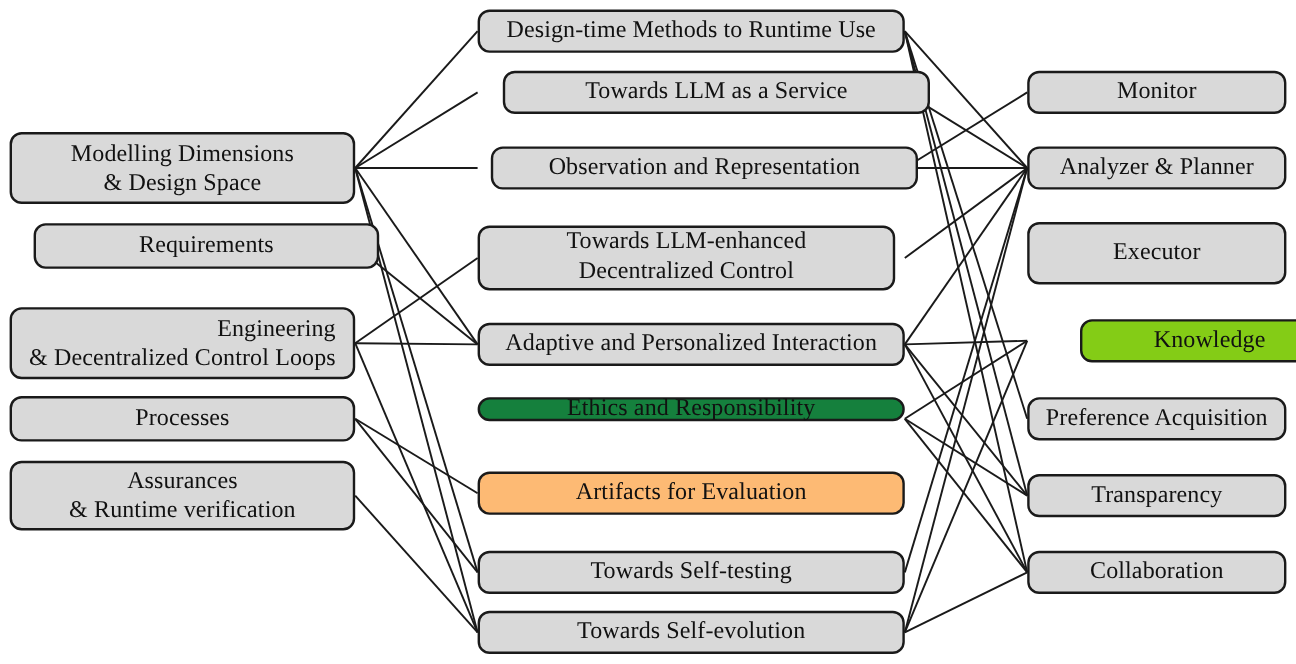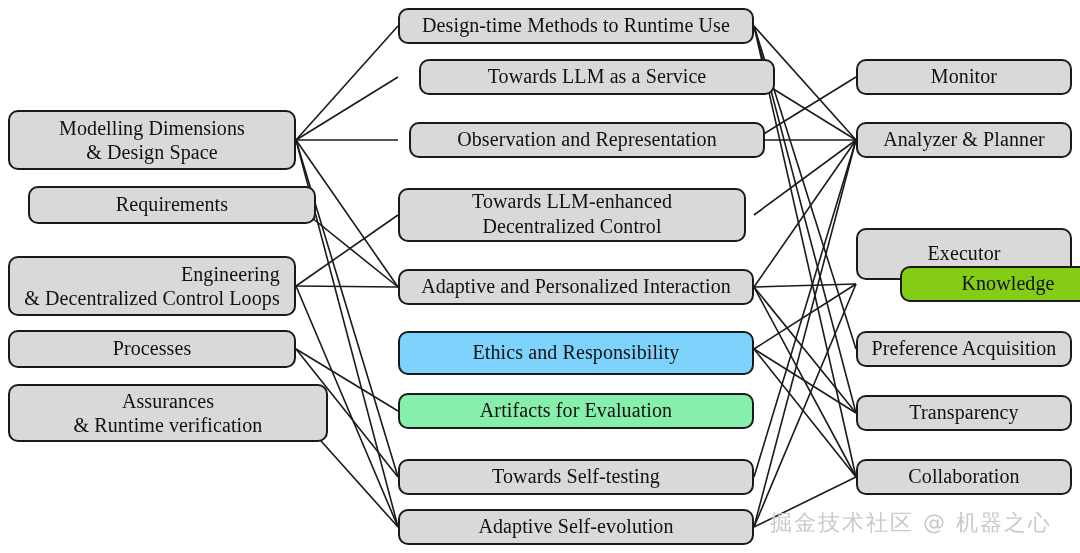--- a/index.html
+++ b/index.html
@@ -91,35 +91,34 @@
       <line x1="754" y1="527" x2="856" y2="477" stroke="#1a1a1a" stroke-width="1.6"></line>
     </svg>
 
   <div id="node-layer">
       <div class="node two-line" style="left: 8px; top: 110px; width: 288px; height: 60px; background: rgb(217, 217, 217); border-color: rgb(26, 26, 26);"><span>Modelling Dimensions
 &amp; Design Space</span></div>
       <div class="node" style="left: 8px; top: 186px; width: 288px; height: 38px; background: rgb(217, 217, 217); border-color: rgb(26, 26, 26); margin-left: 20px;"><span>Requirements</span></div>
       <div class="node two-line" style="left: 8px; top: 256px; width: 288px; height: 60px; background: rgb(217, 217, 217); border-color: rgb(26, 26, 26); text-align: right;"><span>Engineering
 &amp; Decentralized Control Loops</span></div>
       <div class="node" style="left: 8px; top: 330px; width: 288px; height: 38px; background: rgb(217, 217, 217); border-color: rgb(26, 26, 26);"><span>Processes</span></div>
-      <div class="node two-line" style="left: 8px; top: 384px; width: 320px; height: 58px; background: rgb(217, 217, 217); border-color: rgb(26, 26, 26);"><span>Assurances
+      <div class="node two-line" style="left: 8px; top: 384px; width: 288px; height: 58px; background: rgb(217, 217, 217); border-color: rgb(26, 26, 26);"><span>Assurances
 &amp; Runtime verification</span></div>
       <div class="node" style="left: 398px; top: 8px; width: 356px; height: 36px; background: rgb(217, 217, 217); border-color: rgb(26, 26, 26);"><span>Design-time Methods to Runtime Use</span></div>
       <div class="node" style="left: 398px; top: 59px; width: 356px; height: 36px; background: rgb(217, 217, 217); border-color: rgb(26, 26, 26); margin-left: 21px;"><span>Towards LLM as a Service</span></div>
       <div class="node" style="left: 398px; top: 122px; width: 356px; height: 36px; background: rgb(217, 217, 217); border-color: rgb(26, 26, 26); margin-left: 11px;"><span>Observation and Representation</span></div>
       <div class="node two-line" style="left: 398px; top: 188px; width: 348px; height: 54px; background: rgb(217, 217, 217); border-color: rgb(26, 26, 26); align-items: flex-end;"><span>Towards LLM-enhanced
 Decentralized Control</span></div>
       <div class="node" style="left: 398px; top: 269px; width: 356px; height: 36px; background: rgb(217, 217, 217); border-color: rgb(26, 26, 26);"><span>Adaptive and Personalized Interaction</span></div>
-      <div class="node" style="left: 398px; top: 331px; width: 356px; height: 44px; background: #7dd3fc; border-color: rgb(26, 26, 26);"><span>Ethics and Responsibility</span></div>
-      <div class="node" style="left: 398px; top: 393px; width: 356px; height: 36px; background: #86efac; border-color: rgb(26, 26, 26);"><span>Artifacts for Evaluation</span></div>
+      <div class="node" style="left: 398px; top: 331px; width: 356px; height: 20px; background: #15803d; border-color: rgb(26, 26, 26);"><span>Ethics and Responsibility</span></div>
+      <div class="node" style="left: 398px; top: 393px; width: 356px; height: 36px; background: #fdba74; border-color: rgb(26, 26, 26);"><span>Artifacts for Evaluation</span></div>
       <div class="node" style="left: 398px; top: 459px; width: 356px; height: 36px; background: rgb(217, 217, 217); border-color: rgb(26, 26, 26);"><span>Towards Self-testing</span></div>
-      <div class="node" style="left: 398px; top: 509px; width: 356px; height: 36px; background: rgb(217, 217, 217); border-color: rgb(26, 26, 26);"><span>Adaptive Self-evolution</span></div>
+      <div class="node" style="left: 398px; top: 509px; width: 356px; height: 36px; background: rgb(217, 217, 217); border-color: rgb(26, 26, 26);"><span>Towards Self-evolution</span></div>
       <div class="node" style="left: 856px; top: 59px; width: 216px; height: 36px; background: rgb(217, 217, 217); border-color: rgb(26, 26, 26); text-align: right;"><span>Monitor</span></div>
       <div class="node" style="left: 856px; top: 122px; width: 216px; height: 36px; background: rgb(217, 217, 217); border-color: rgb(26, 26, 26);"><span>Analyzer &amp; Planner</span></div>
-      <div class="node" style="left: 856px; top: 185px; width: 216px; height: 52px; background: rgb(217, 217, 217); border-color: rgb(26, 26, 26); margin-top: 43px;"><span>Executor</span></div>
+      <div class="node" style="left: 856px; top: 185px; width: 216px; height: 52px; background: rgb(217, 217, 217); border-color: rgb(26, 26, 26);"><span>Executor</span></div>
       <div class="node" style="left: 900px; top: 266px; width: 216px; height: 36px; background: #84cc16; border-color: rgb(26, 26, 26);"><span>Knowledge</span></div>
       <div class="node" style="left: 856px; top: 331px; width: 216px; height: 36px; background: rgb(217, 217, 217); border-color: rgb(26, 26, 26);"><span>Preference Acquisition</span></div>
       <div class="node" style="left: 856px; top: 395px; width: 216px; height: 36px; background: rgb(217, 217, 217); border-color: rgb(26, 26, 26);"><span>Transparency</span></div>
       <div class="node" style="left: 856px; top: 459px; width: 216px; height: 36px; background: rgb(217, 217, 217); border-color: rgb(26, 26, 26);"><span>Collaboration</span></div>
     </div>
 
-  <div id="watermark" style="left: 770px; top: 508px; color: rgb(201, 201, 201);">掘金技术社区 @ 机器之心</div>
 </div>
 
 </body></html>

